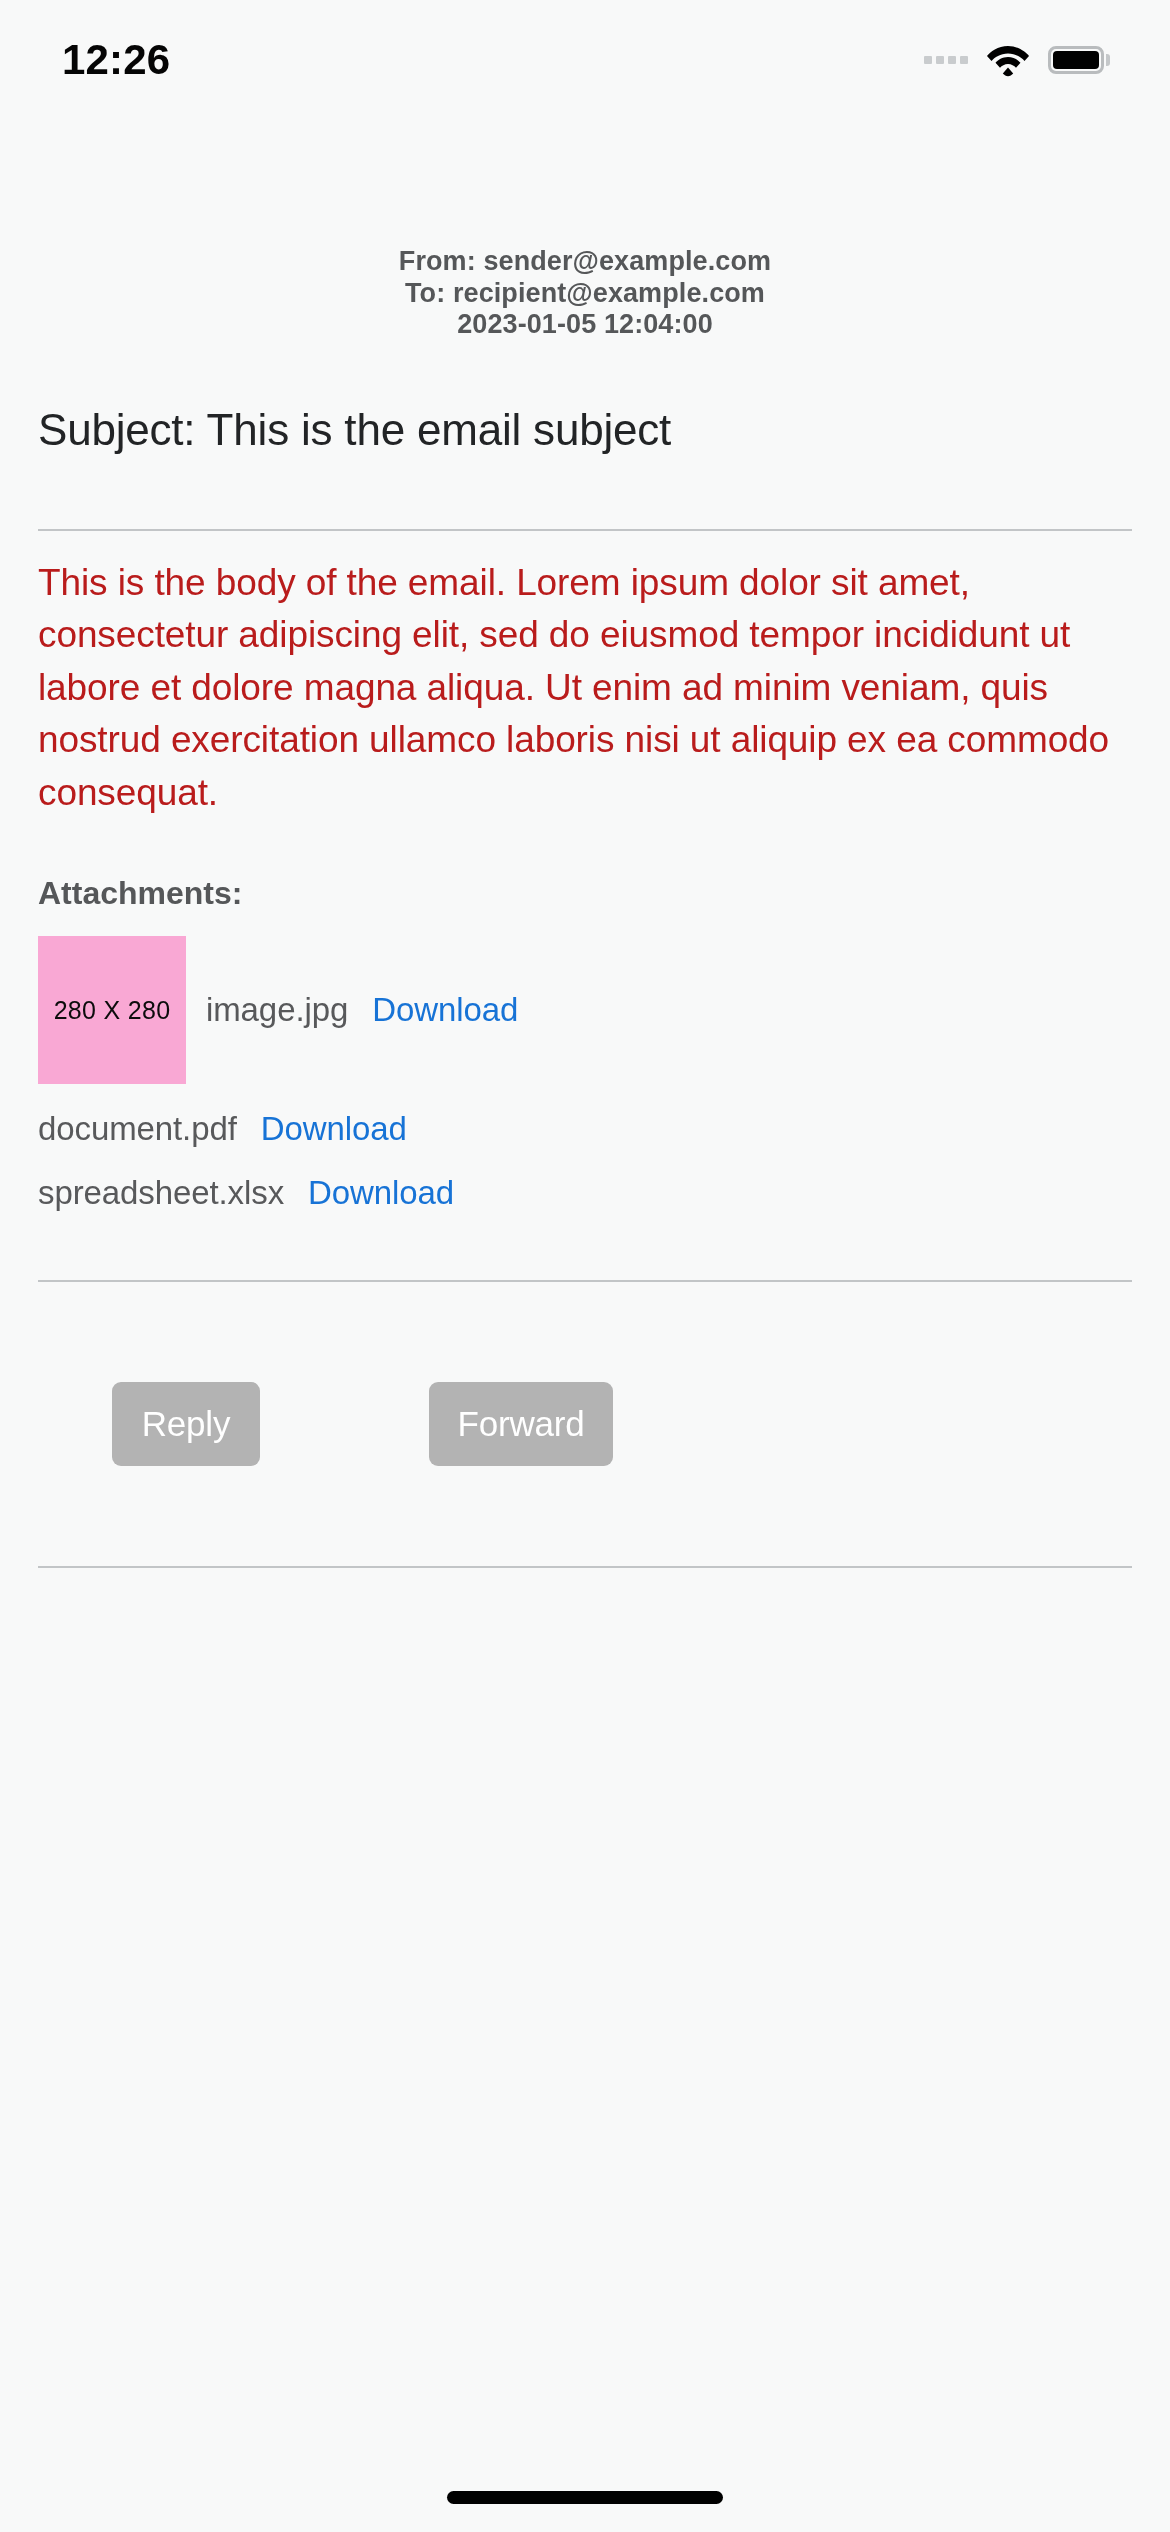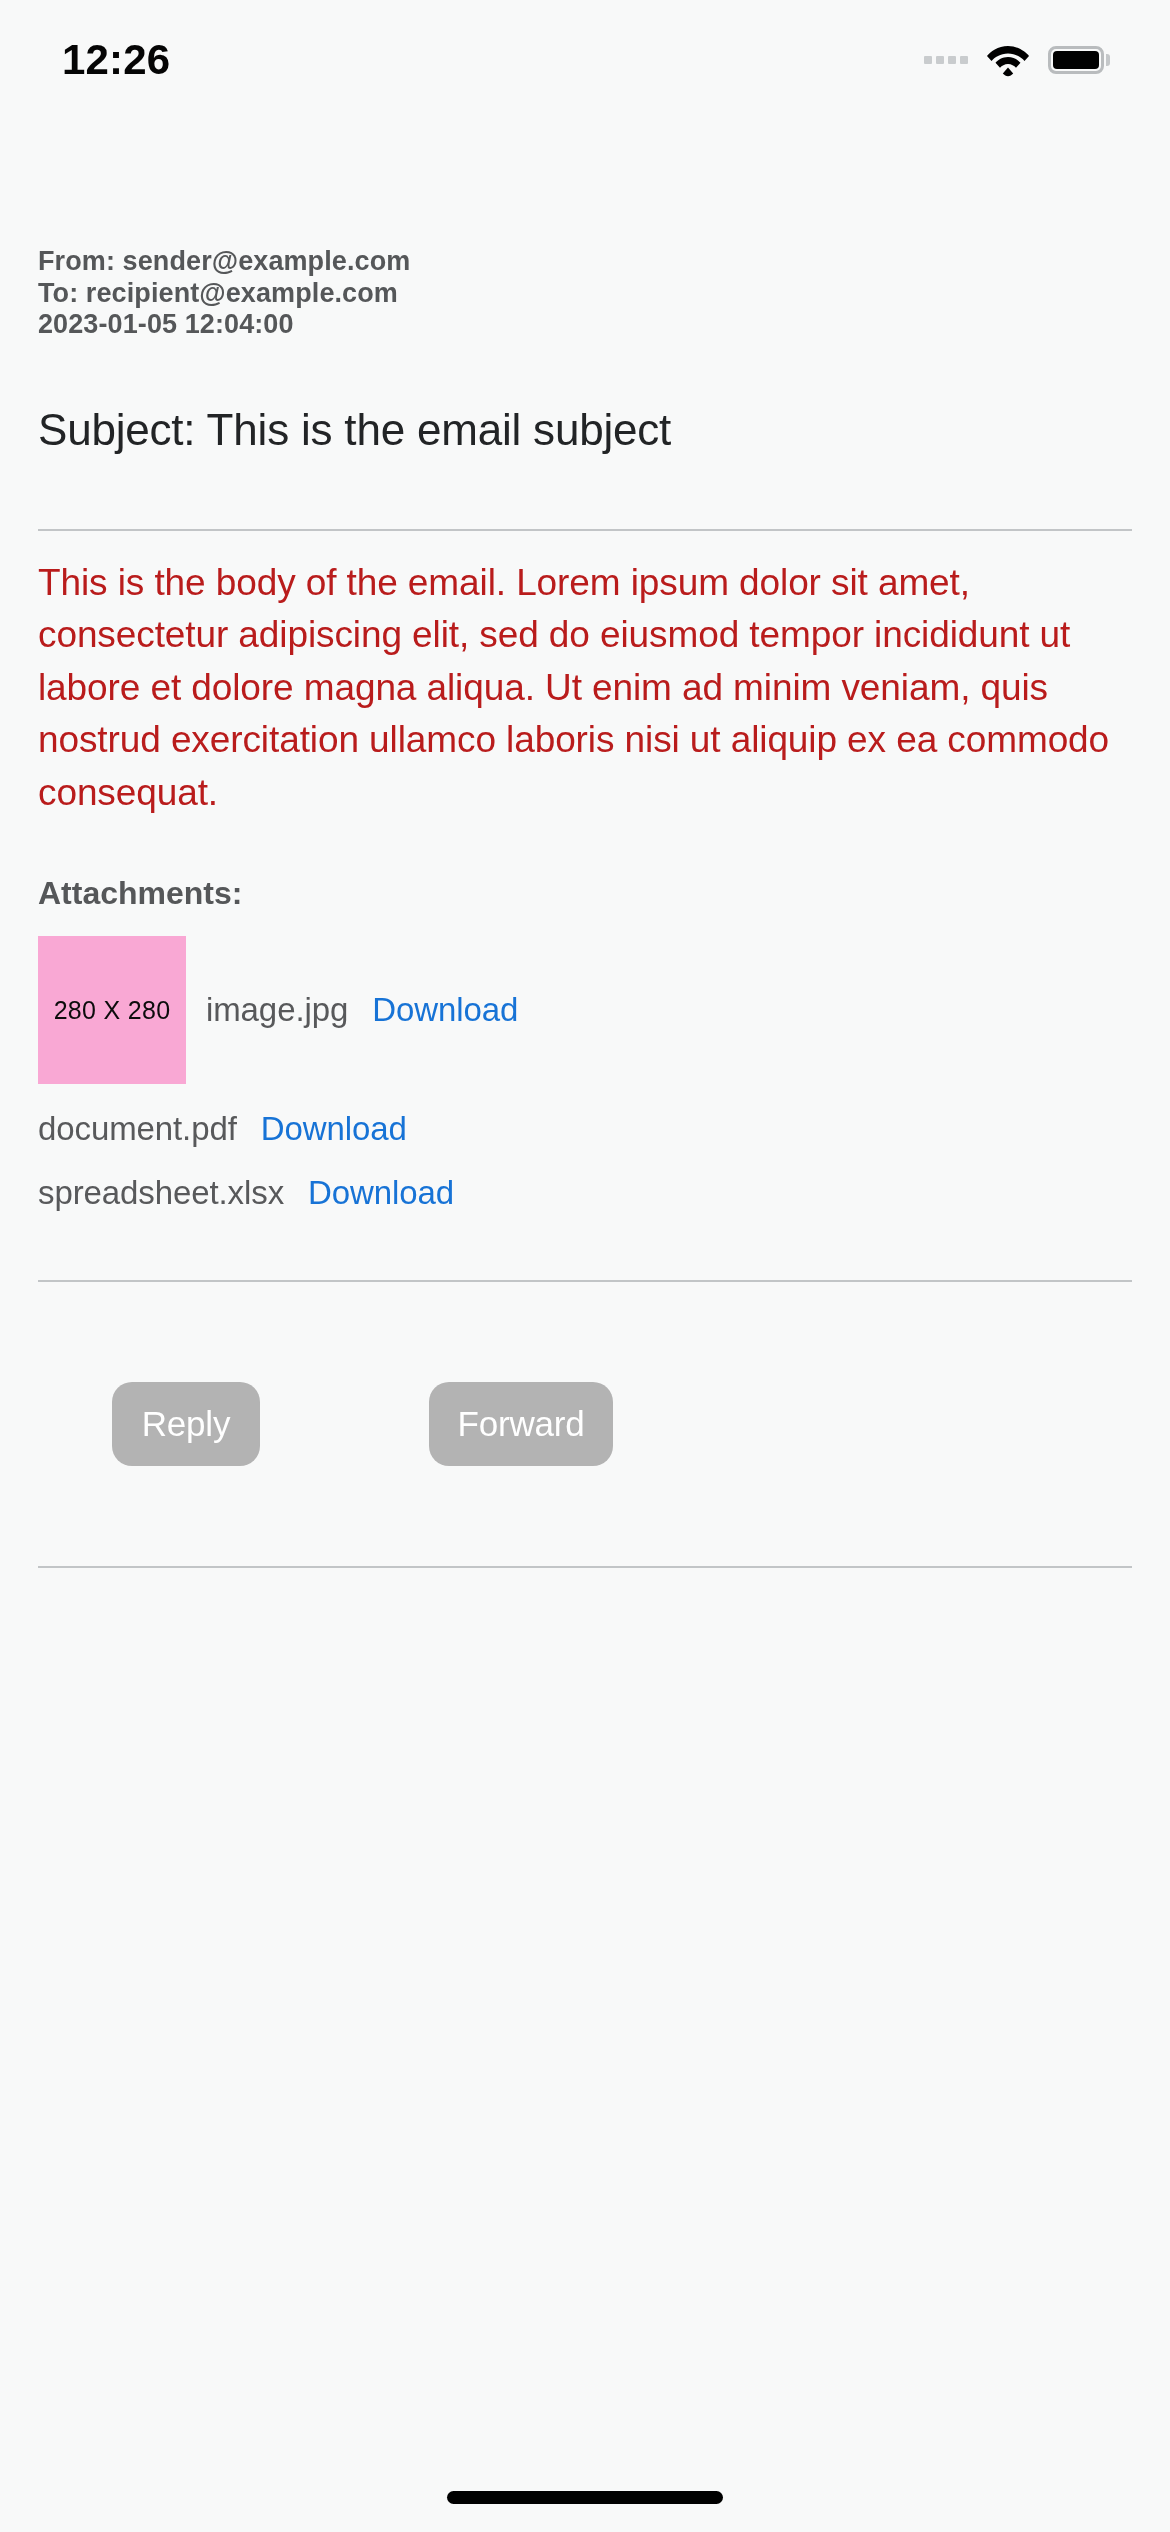--- a/index.html
+++ b/index.html
@@ -66,21 +66,21 @@
   }
 
   .meta {
     padding:126px 38px 0 38px;
     font-size:27px;
     font-weight:bold;
     color:#555759;
     line-height:1.17;
     letter-spacing:0.1px;
   }
-  .meta div { white-space:nowrap; }
+  .meta div { white-space:nowrap;text-align:center; }
 
   .subject {
     padding:64px 38px 0 38px;
     font-size:44px;
     font-weight:normal;
     color:#222426;
     letter-spacing:-0.2px;
   }
 
   .rule {
@@ -150,21 +150,21 @@
 
   .actions {
     display:flex;
     margin-top:100px;
     padding:0 38px;
   }
   .btn {
     background:#b3b3b3;
     color:#ffffff;
     border:none;
-    border-radius:20px;
+    border-radius:9px;
     font-family:"Liberation Sans", sans-serif;
     font-size:35px;
     letter-spacing:-0.2px;
     cursor:pointer;
     display:flex;
     align-items:center;
     justify-content:center;
   }
   .btn-reply   { width:148px; height:84px; margin-left:74px; }
   .btn-forward { width:184px; height:84px; margin-left:169px; }

